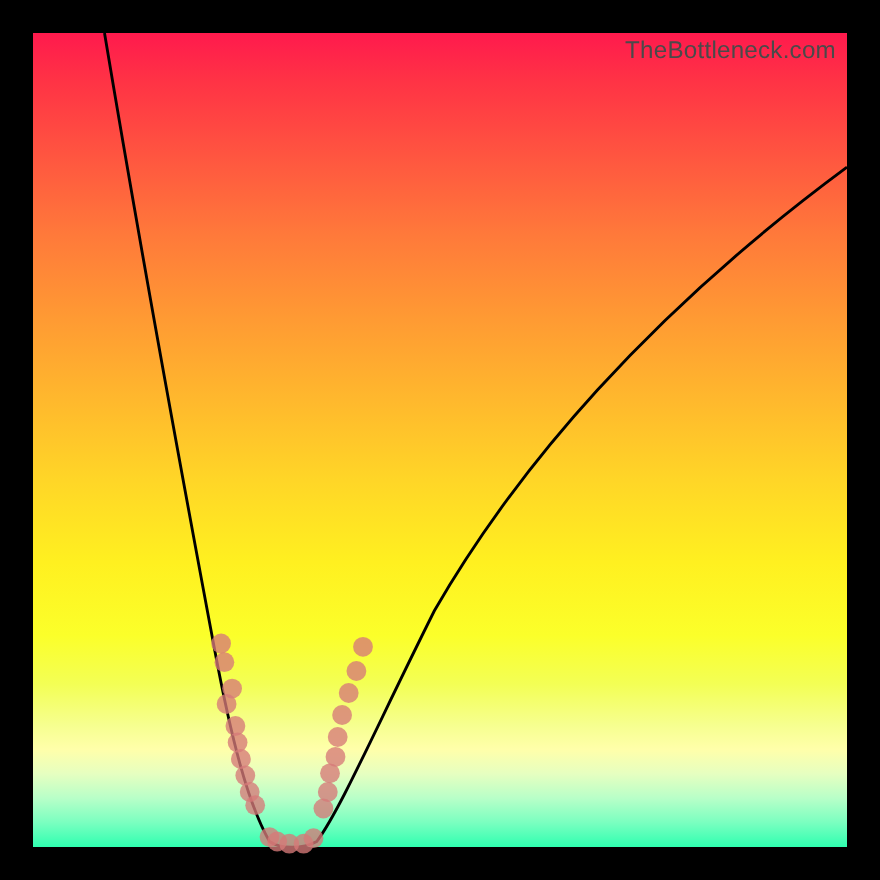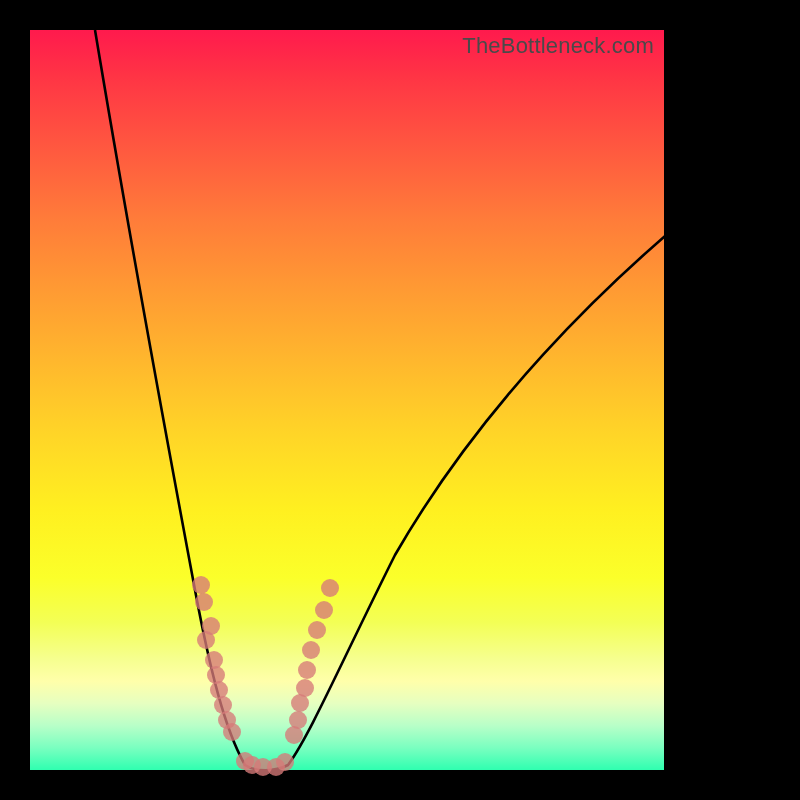--- a/index.html
+++ b/index.html
@@ -8,21 +8,21 @@
     width: 800px;
     height: 800px;
     background: #000;
     overflow: hidden;
     font-family: Arial, Helvetica, sans-serif;
   }
   .frame {
     position: absolute;
     left: 30px;
     top: 30px;
-    width: 634px;
+    width: 740px;
     height: 740px;
     background: linear-gradient(to bottom,
       #ff1a4d 0%,
       #ff3345 6%,
       #ff5540 15%,
       #ff7a3a 25%,
       #ff9a33 35%,
       #ffb82d 45%,
       #ffd627 55%,
       #fff020 65%,

